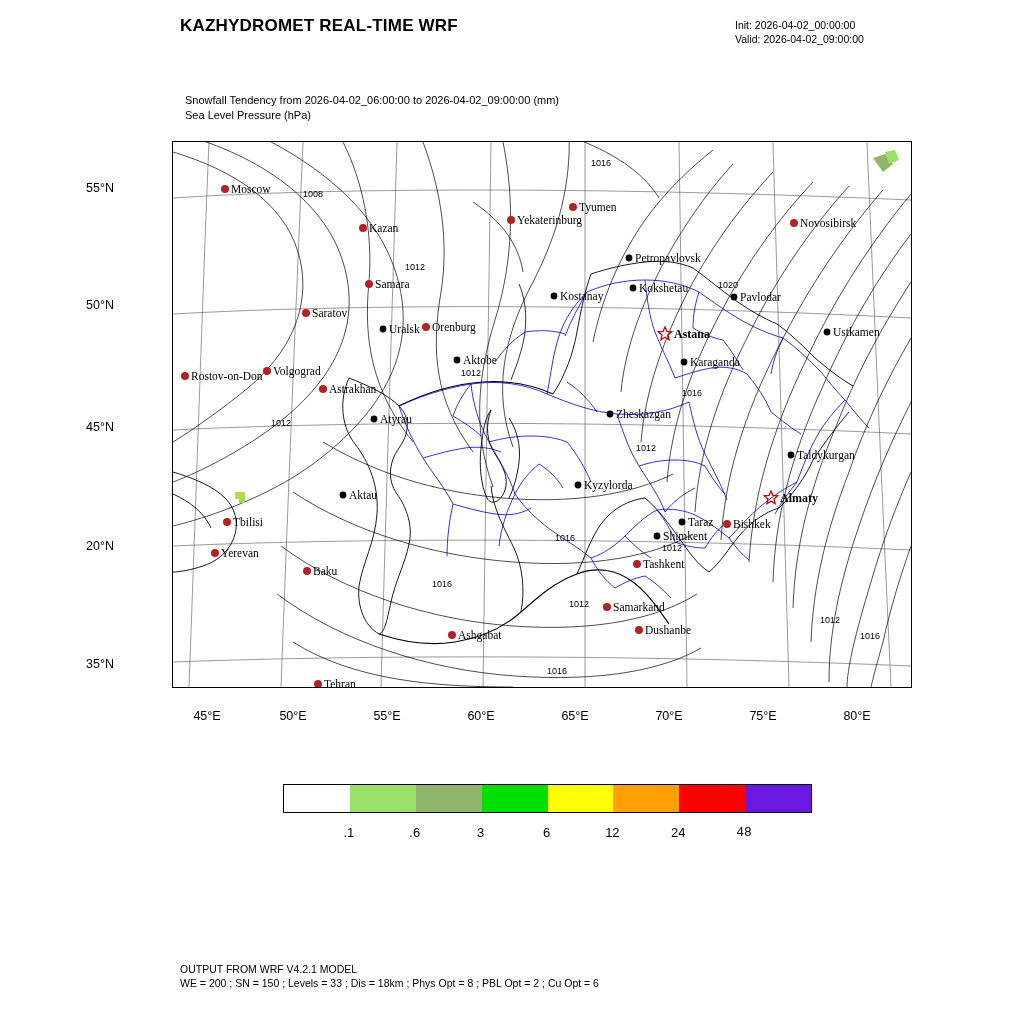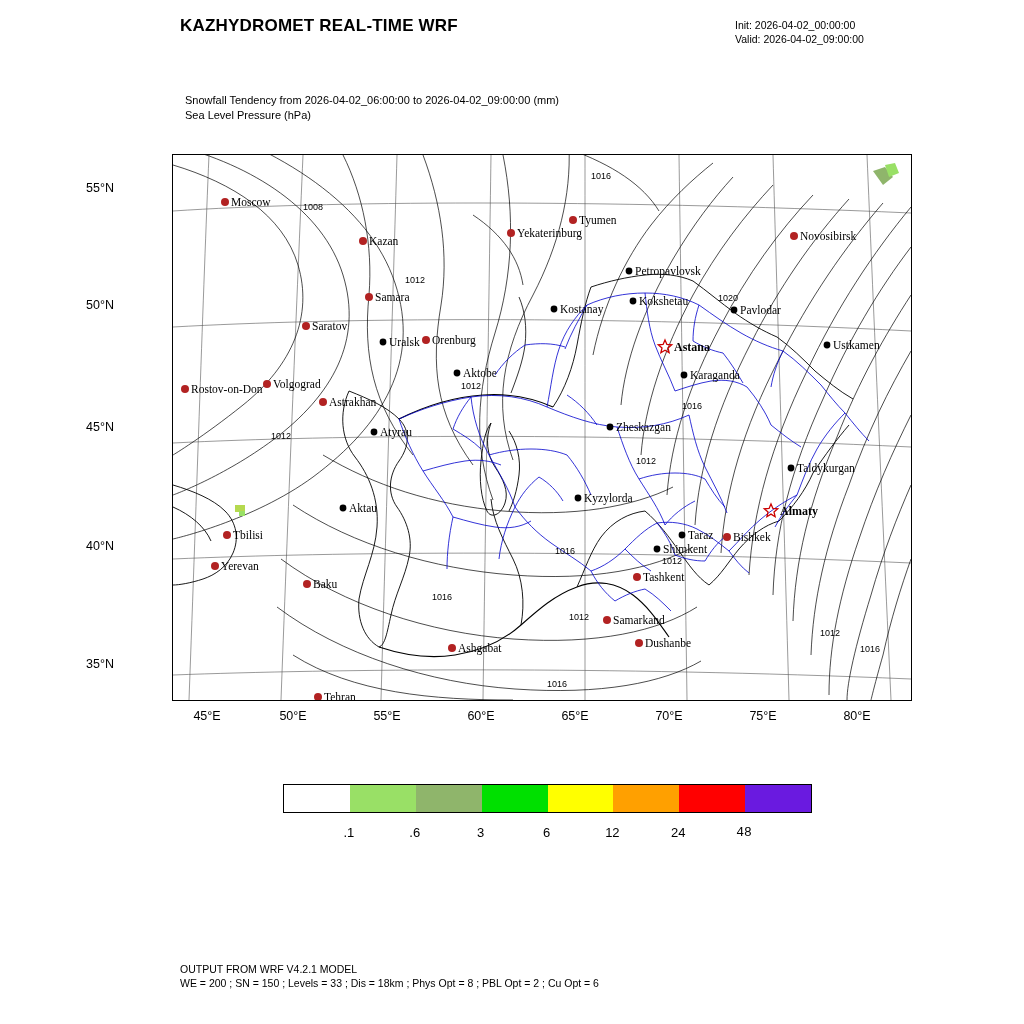--- a/index.html
+++ b/index.html
@@ -48,21 +48,21 @@
     top: 93px;
     font-size: 11px;
     line-height: 15px;
     white-space: nowrap;
   }
 
   
   #map-frame {
     position: absolute;
     left: 172px;
-    top: 154px;
+    top: 141px;
     width: 740px;
     height: 547px;
     border: 1px solid #000;
     box-sizing: border-box;
     overflow: hidden;
     background: #ffffff;
   }
   #map-svg { display: block; }
 
   
@@ -453,21 +453,21 @@
             <circle cx="145" cy="542" r="4" fill="#b22222"></circle>
             <text x="151" y="546" class="city-label" fill="#000000">Tehran</text>
           </g>
         </g>
     </svg>
   </div>
 
   <div class="axis-lat" style="left:86px; top:181px; width:72px;">55°N</div>
   <div class="axis-lat" style="left:86px; top:298px; width:72px;">50°N</div>
   <div class="axis-lat" style="left:86px; top:420px; width:72px;">45°N</div>
-  <div class="axis-lat" style="left:86px; top:539px; width:72px;">40°N</div>
+  <div class="axis-lat" style="left:86px; top:539px; width:72px;">20°N</div>
   <div class="axis-lat" style="left:86px; top:657px; width:72px;">35°N</div>
 
   <div class="axis-lon" style="left:172px; top:709px; width:70px;">45°E</div>
   <div class="axis-lon" style="left:258px; top:709px; width:70px;">50°E</div>
   <div class="axis-lon" style="left:352px; top:709px; width:70px;">55°E</div>
   <div class="axis-lon" style="left:446px; top:709px; width:70px;">60°E</div>
   <div class="axis-lon" style="left:540px; top:709px; width:70px;">65°E</div>
   <div class="axis-lon" style="left:634px; top:709px; width:70px;">70°E</div>
   <div class="axis-lon" style="left:728px; top:709px; width:70px;">75°E</div>
   <div class="axis-lon" style="left:822px; top:709px; width:70px;">80°E</div>

